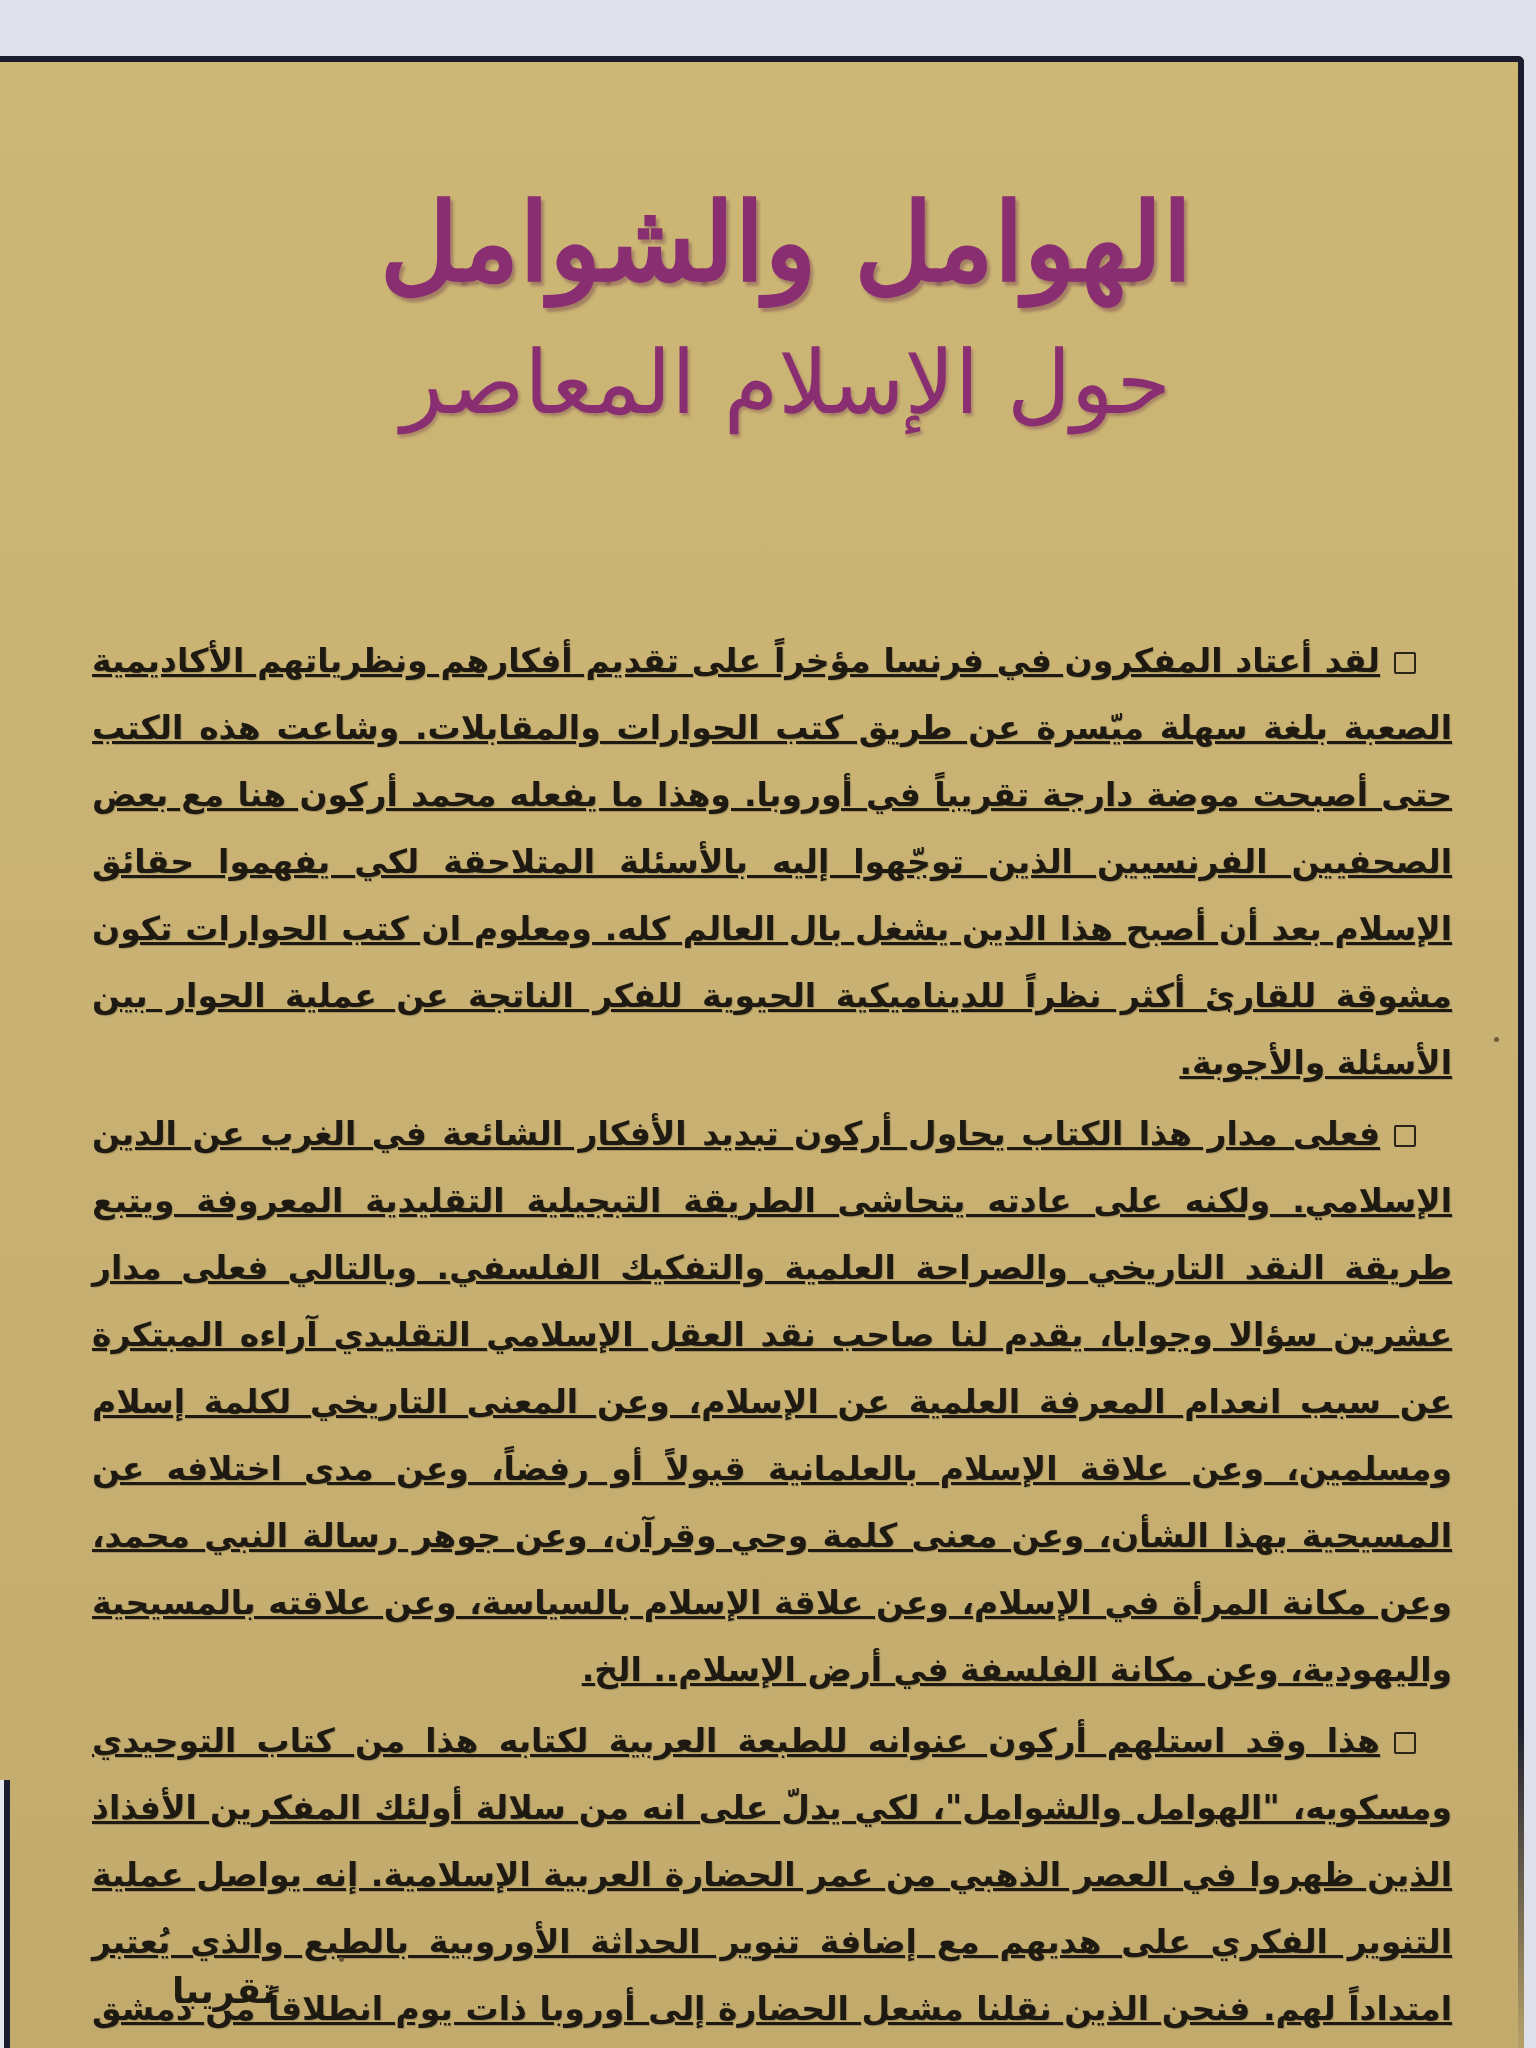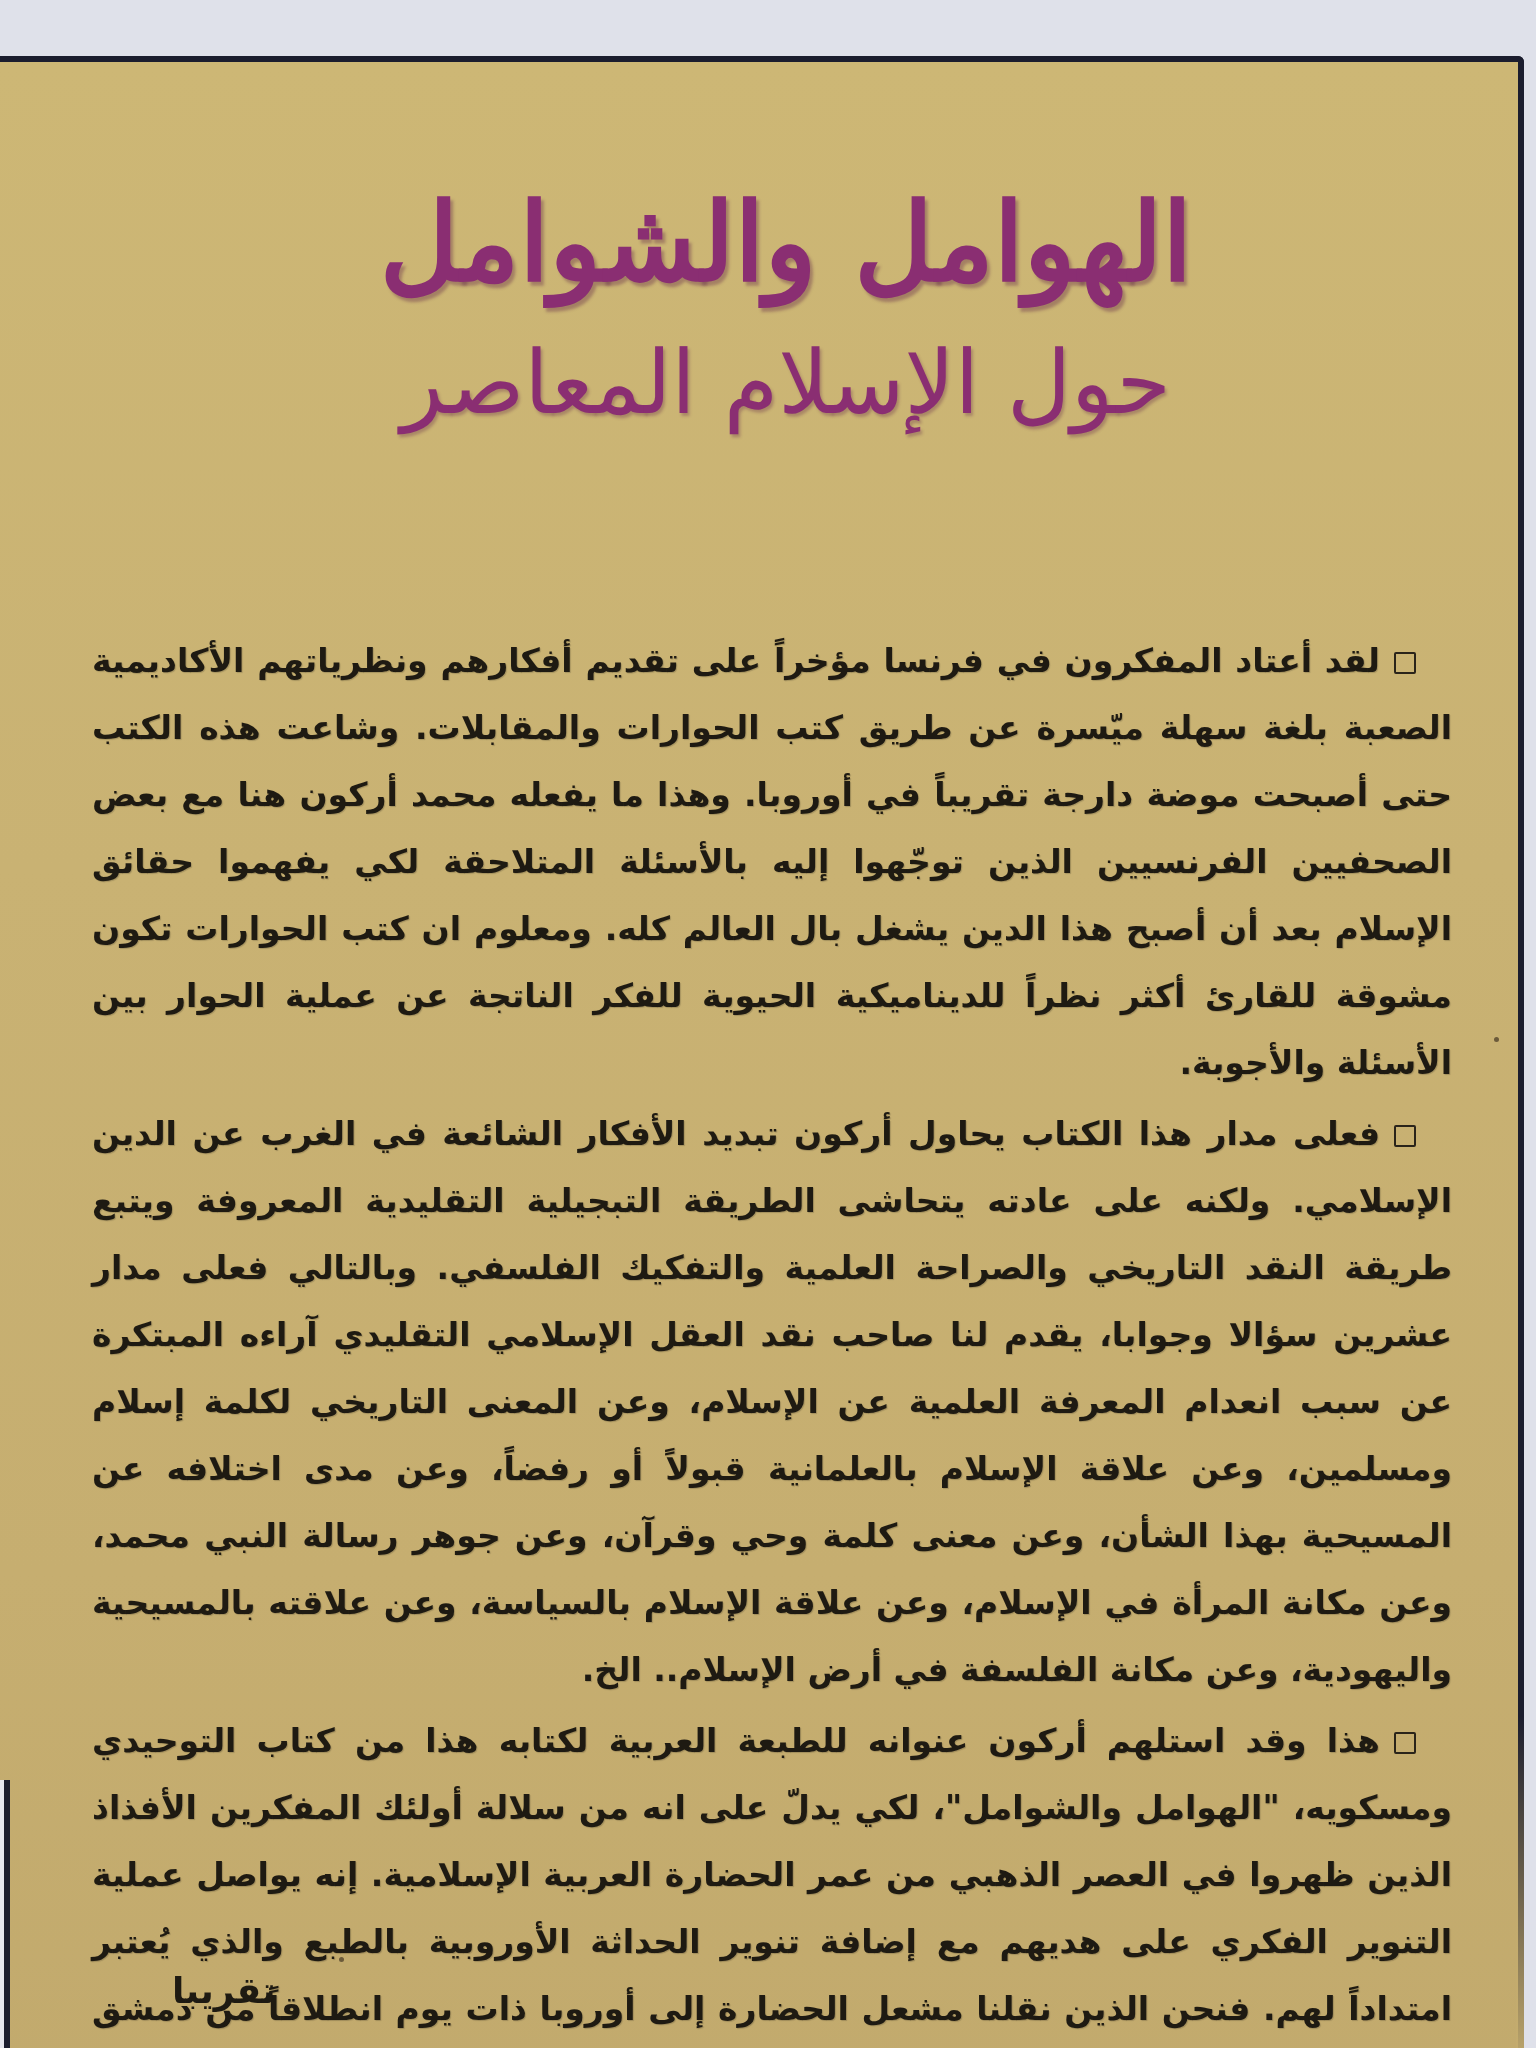--- a/index.html
+++ b/index.html
@@ -81,20 +81,21 @@
       text-align-last: right;
       font-family: "DejaVu Sans", sans-serif;
       font-size: 33px;
       font-weight: bold;
       line-height: 67px;
       color: #1e1a12;
       text-shadow: 1px 1px 1px rgba(0,0,0,0.18);
     }
     .para {
       margin: 0 0 4px 0;
+      text-decoration: underline;
     }
     .bullet {
       display: inline-block;
       width: 22px;
       height: 22px;
       border: 2.5px solid #2a241a;
       border-radius: 2px;
       margin-left: 14px;
       vertical-align: -2px;
       box-sizing: border-box;

